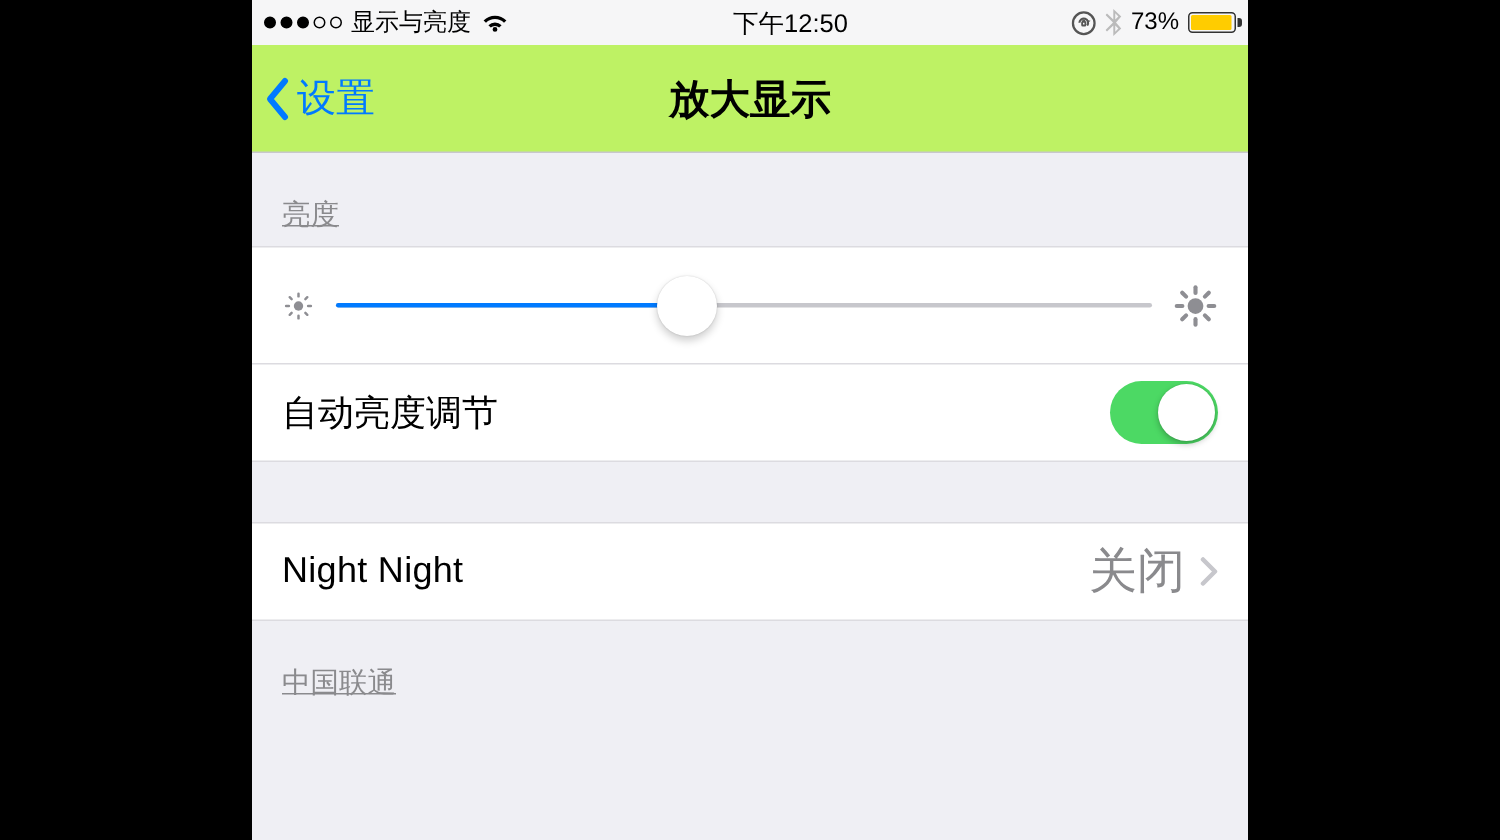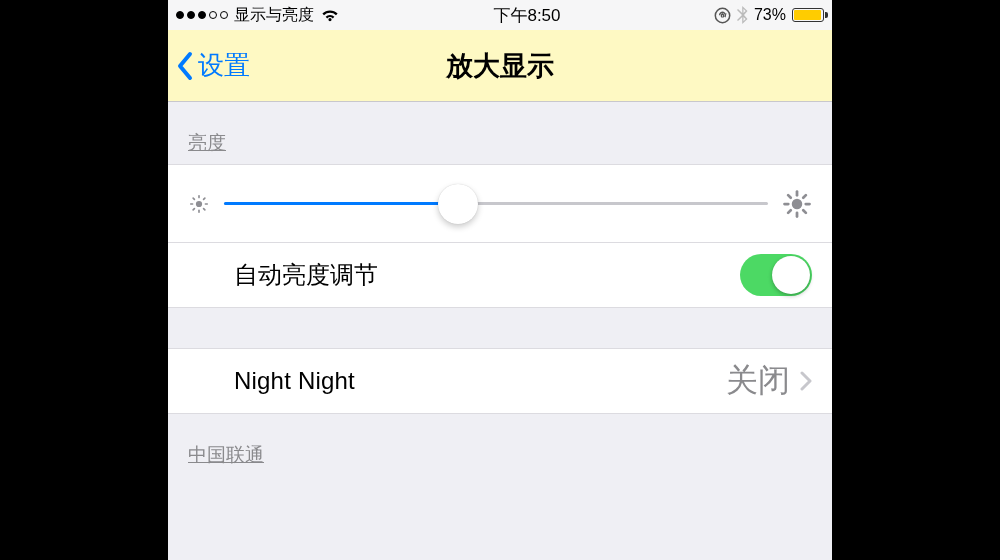--- a/index.html
+++ b/index.html
@@ -42,21 +42,21 @@
     content: ""; position: absolute; right: -5px; top: 3px;
     width: 3px; height: 6px; background: #333; border-radius: 0 2px 2px 0;
   }
   .battery-fill {
     position: absolute; left: 1px; top: 1px; bottom: 1px;
     border-radius: 1px;
   }
 
   
   .navbar {
-    height: 72px; background: #fef9c3;
+    height: 72px; background: #bef264;
     border-bottom: 1px solid #c8c7cc;
     display: flex; align-items: center; position: relative;
   }
   .back {
     display: flex; align-items: center; gap: 4px;
     color: #007aff; font-size: 26px; padding-left: 8px;
     cursor: pointer;
   }
   .back svg { display: block; }
   .nav-title {
@@ -96,21 +96,21 @@
   .track-fill {
     position: absolute; left: 0; top: 0; bottom: 0;
     background: #007aff; border-radius: 2px;
   }
   .thumb {
     position: absolute; width: 40px; height: 40px; border-radius: 50%;
     background: #fff; top: 50%; transform: translate(-50%, -50%);
     box-shadow: 0 3px 6px rgba(0,0,0,.2), 0 0 1px rgba(0,0,0,.2);
   }
 
-  .cell-label { font-size: 24px; color: #000; margin-left: 46px; }
+  .cell-label { font-size: 24px; color: #000; }
   .cell-label.en { letter-spacing: 0.2px; }
   .cell-right { display: flex; align-items: center; gap: 10px; }
   .cell-value { font-size: 32px; color: #8a8a8d; }
   .chevron svg { display: block; color: #c7c7cc; }
 
   .switch {
     width: 72px; height: 42px; border-radius: 21px; position: relative;
     cursor: pointer;
   }
   .switch.on { background: #4cd964; }
@@ -140,21 +140,21 @@
             <span></span>
             <span></span>
           </span>
         <span class="carrier">显示与亮度</span>
         <span class="wifi-icon">
           <svg width="20" height="14" viewBox="0 0 20 14">
               <path fill="#000" d="M10 13.2a1.6 1.6 0 1 0 0-3.2 1.6 1.6 0 0 0 0 3.2zm-4.4-4.4l1.6 1.6a4 4 0 0 1 5.6 0l1.6-1.6a6.2 6.2 0 0 0-8.8 0zM2.4 5.6L4 7.2a8.5 8.5 0 0 1 12 0l1.6-1.6a10.8 10.8 0 0 0-15.2 0z"></path>
             </svg>
         </span>
       </div>
-      <div class="sb-center">下午8:50</div>
+      <div class="sb-center">下午12:50</div>
       <div class="sb-right">
         <span class="rotation-lock">
           <svg width="17" height="17" viewBox="0 0 17 17">
               <circle cx="8.5" cy="8.5" r="7.2" fill="none" stroke="#555" stroke-width="1.5"></circle>
               <path d="M5.6 8.2a2.9 2.9 0 1 1 5.2 1.8" fill="none" stroke="#555" stroke-width="1.4"></path>
               <path d="M11.5 8l1.6-1.2-2-0.3z" fill="#555"></path>
               <rect x="7.4" y="7.6" width="2.2" height="2.4" rx="0.4" fill="none" stroke="#555" stroke-width="1.2"></rect>
               <path d="M7.9 7.6v-.6a.6.6 0 0 1 1.2 0v.6" fill="none" stroke="#555" stroke-width="1"></path>
             </svg>
         </span>

